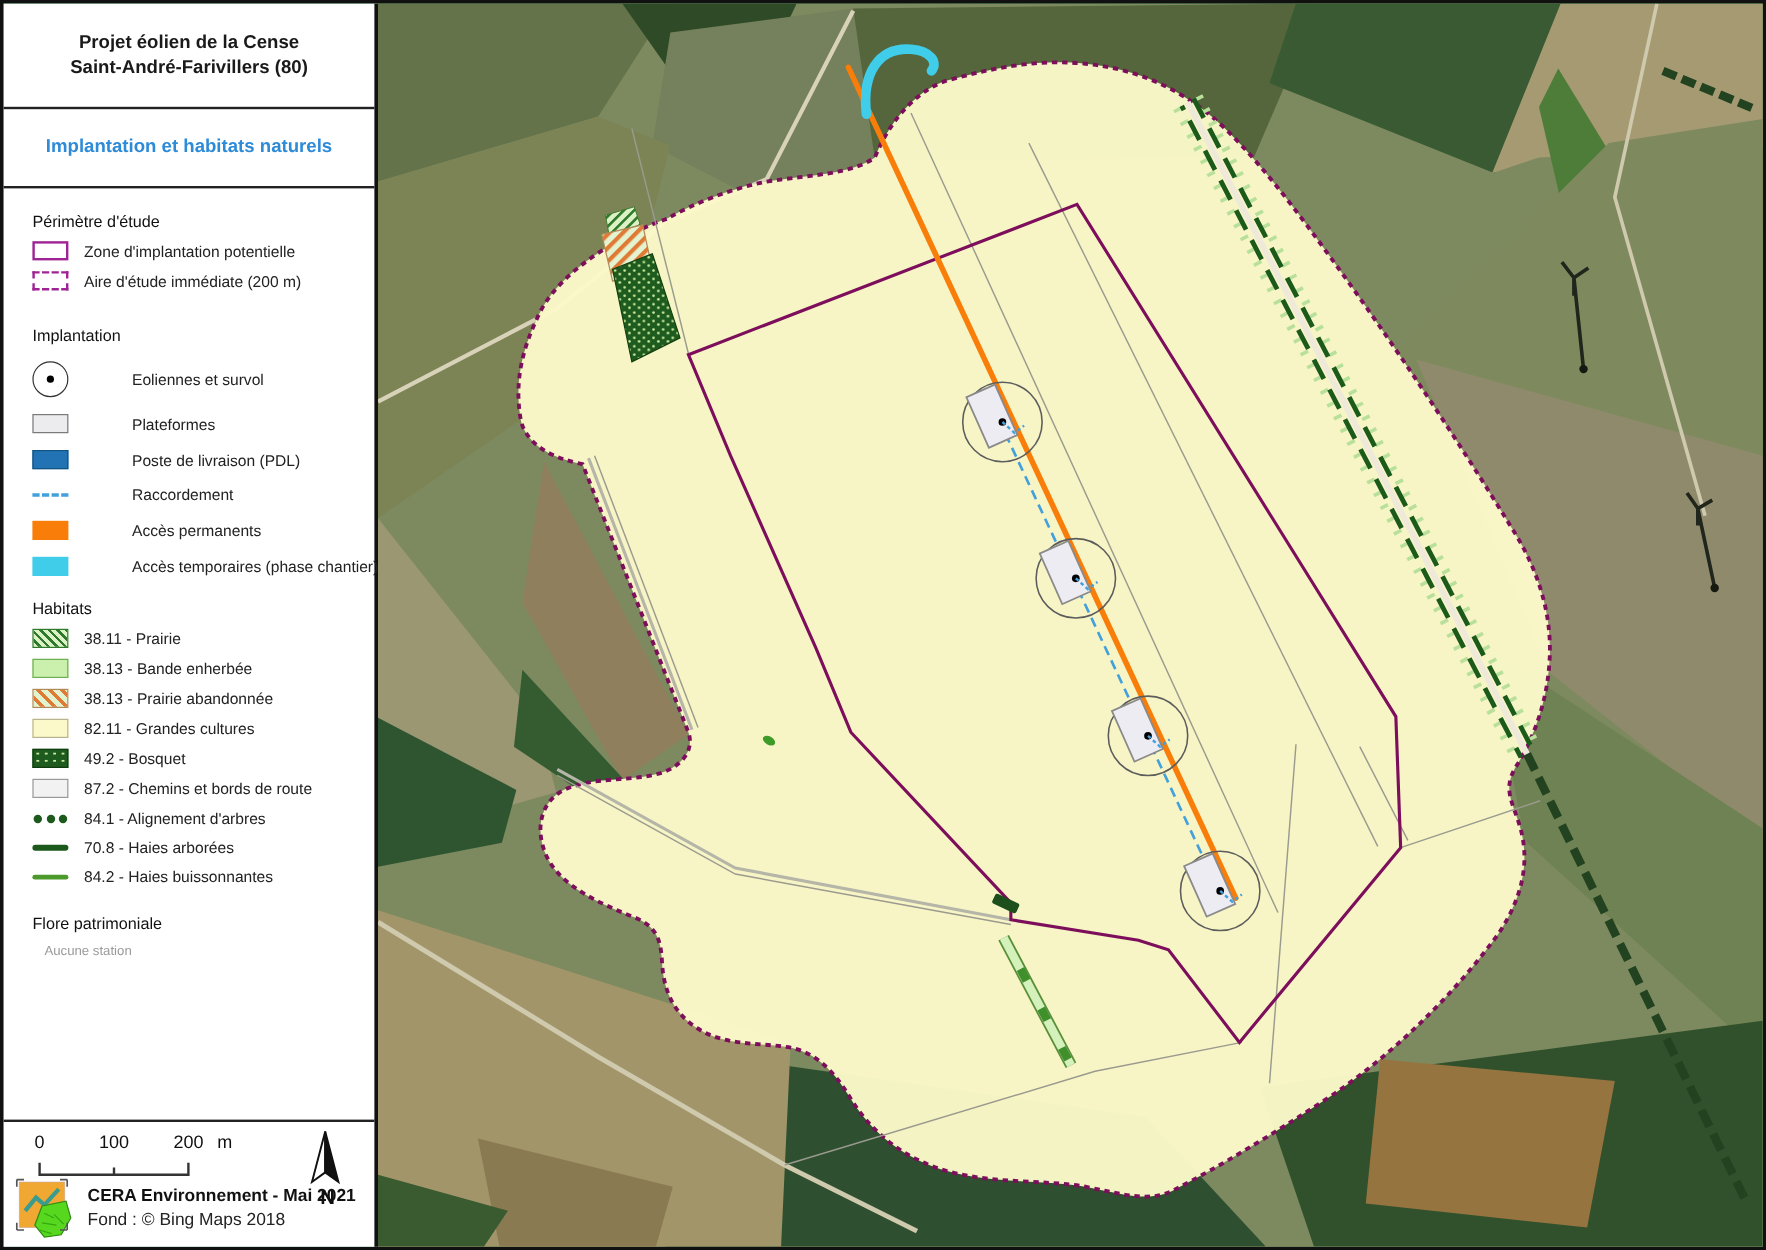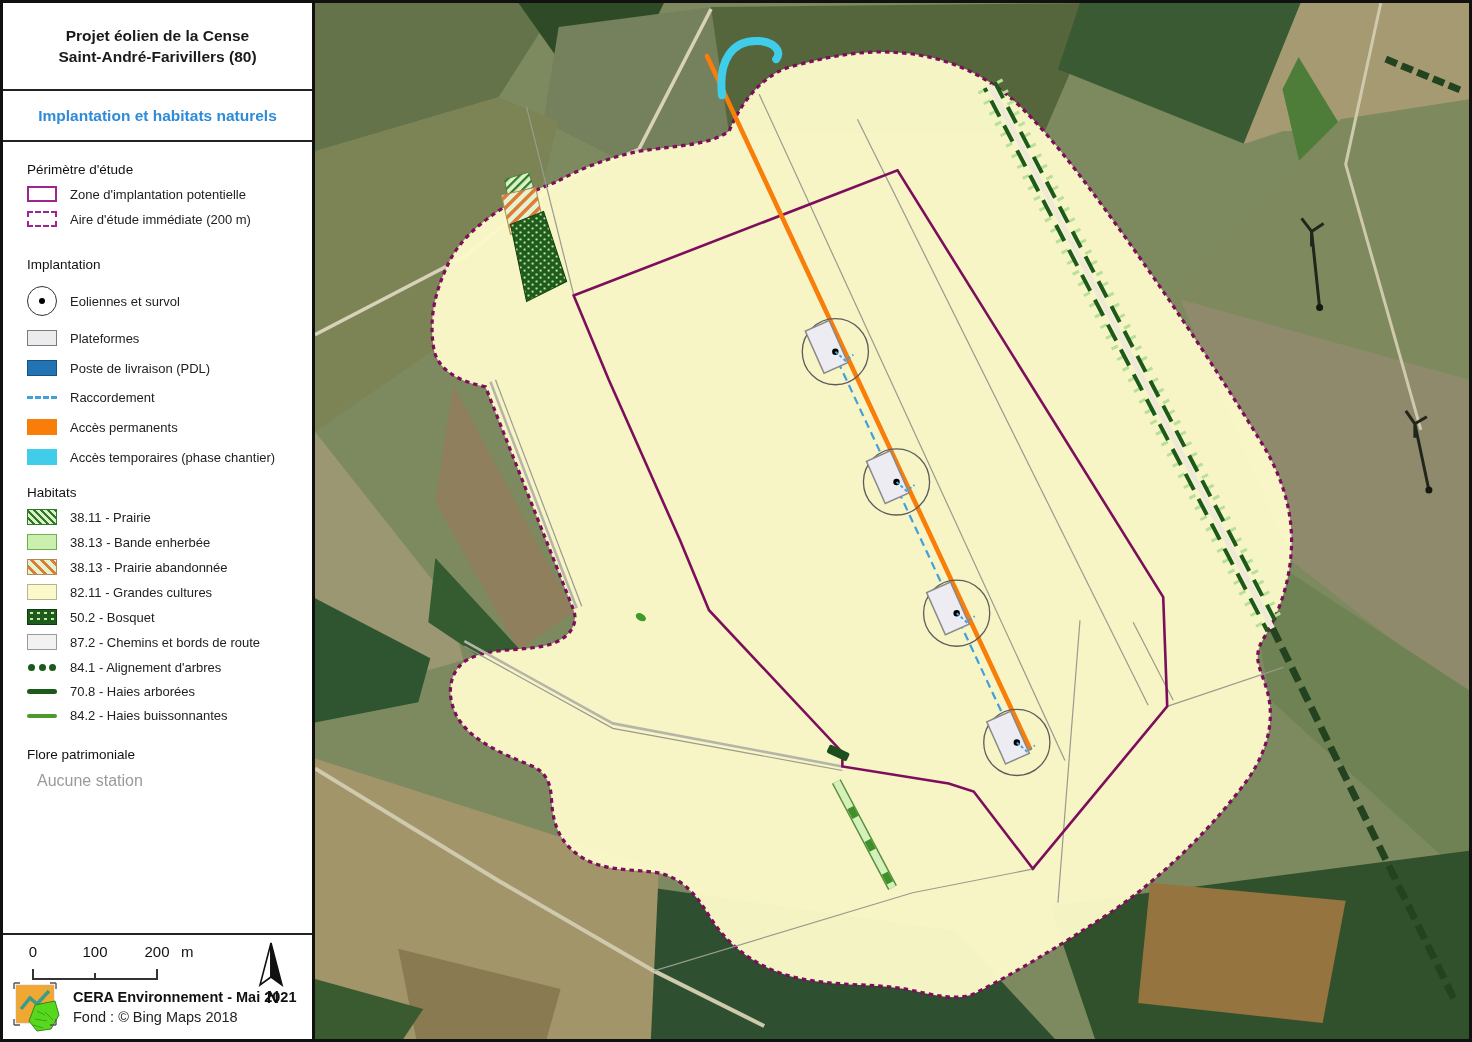--- a/index.html
+++ b/index.html
@@ -2,21 +2,21 @@
 <html style="--accent-blue: #2E8BD8; --perimeter-purple: #9E2494; --zip-map-purple: #7D0E5B; --pdl-blue: #2173B4; --raccordement-blue: #42A0DC; --acces-permanent-orange: #F87D09; --acces-temporaire-cyan: #3FCDE9; --grandes-cultures-yellow: #FBF9C9; --bosquet-green: #1E5B1E; --haie-arboree-green: #1C5A1C; --haie-buissonnante-green: #4C9A2B;"><head>
 <meta charset="utf-8">
 <style>
   * { margin:0; padding:0; box-sizing:border-box; }
   html,body { width:1472px; height:1042px; background:#fff; font-family:"Liberation Sans","DejaVu Sans",sans-serif; }
   #page { position:relative; width:1472px; height:1042px; border:3px solid #111; display:flex; background:#15803d; }
   
   #sidebar { position:relative; width:312px; height:100%; background:#fff; border-right:3px solid #111; flex:0 0 312px; }
   .box-title { height:88px; border-bottom:2px solid #222; display:flex; flex-direction:column; justify-content:center; align-items:center; gap:3px; }
   .box-title div { font-size:15.5px; font-weight:bold; color:#1a1a1a; }
-  .box-subtitle { height:51px; border-bottom:2px solid #222; display:flex; justify-content:center; align-items:center; }
+  .box-subtitle { height:66px; border-bottom:2px solid #222; display:flex; justify-content:center; align-items:center; }
   .box-subtitle div { font-size:15.5px; font-weight:bold; color:var(--accent-blue); }
   #legend { padding:20px 10px 0 24px; }
   .lg-head { font-size:13.5px; font-weight:normal; color:#111; }
   .lg-row { display:flex; align-items:center; margin-top:9px; }
   .lg-row .lbl { font-size:13px; color:#222; margin-left:13px; white-space:nowrap;text-align:center; }
   .sw { width:30px; height:16px; flex:0 0 30px; }
   .sw-zip { background:#fff; border:2.5px solid var(--perimeter-purple); }
   .sw-aei { background:#fff; border:2.5px dashed var(--perimeter-purple); }
   .sw-turb { width:30px; height:30px; flex:0 0 30px; border:1.5px solid #333; border-radius:50%; background:#fff; position:relative; }
   .sw-turb::after { content:""; position:absolute; left:50%; top:50%; width:6px; height:6px; margin:-3px 0 0 -3px; background:#000; border-radius:50%; }
@@ -29,22 +29,22 @@
   .sw-bande { background:#CBEFAD; border:1.5px solid #6fae54; }
   .sw-aband { background:repeating-linear-gradient(45deg,#e2f3cf 0 4px,#e07b36 4px 7px); border:1.5px solid #b08a57; }
   .sw-cult { background:var(--grandes-cultures-yellow); border:1px solid #b9b290; }
   .sw-bosq { background:var(--bosquet-green); border:1.5px solid #0e3c0e;
              background-image:radial-gradient(#cdeba0 1.2px,transparent 1.3px); background-size:7px 6px; }
   .sw-chem { background:#F2F2F2; border:1.5px solid #9a9a9a; }
   .sw-align { display:flex; align-items:center; justify-content:space-between; padding:0 1px; border:0; }
   .sw-align i { width:7px; height:7px; border-radius:50%; background:var(--haie-arboree-green); }
   .sw-haiea { border:0; height:5px; background:var(--haie-arboree-green); border-radius:3px; }
   .sw-haieb { border:0; height:4px; background:var(--haie-buissonnante-green); border-radius:3px; }
-  .implantation .lg-row { margin-top:14px; }
-  .flore-note { font-size:16px; color:#9a9a9a; margin:10px 0 0 10px; }
+  .implantation .lg-row { margin-top:14px;gap:40px; }
+  .flore-note { font-size:11px; color:#9a9a9a; margin:10px 0 0 10px; }
   #sb-footer { position:absolute; left:0; right:0; bottom:0; height:106px; border-top:2px solid #222; }
   #scalebar { position:absolute; left:12px; top:6px; }
   #north { position:absolute; right:18px; top:4px; text-align:center; }
   #credits { position:absolute; left:8px; bottom:6px; display:flex; align-items:center; }
   #credit-text { margin-left:10px; }
   #credit-text .l1 { font-size:14.5px; font-weight:bold; color:#111; }
   #credit-text .l2 { font-size:14.5px; color:#222; margin-top:4px; }
   
   #map { position:relative; flex:1 1 auto; height:100%; overflow:hidden; background:#7d8a5f; }
   #map svg { display:block; width:100%; height:100%; }
@@ -125,21 +125,21 @@
       <div class="lg-row">
         <span class="sw sw-aband"></span>
         <span class="lbl">38.13 - Prairie abandonnée</span>
       </div>
       <div class="lg-row">
         <span class="sw sw-cult"></span>
         <span class="lbl">82.11 - Grandes cultures</span>
       </div>
       <div class="lg-row">
         <span class="sw sw-bosq"></span>
-        <span class="lbl">50.2 - Bosquet</span>
+        <span class="lbl">49.2 - Bosquet</span>
       </div>
       <div class="lg-row">
         <span class="sw sw-chem"></span>
         <span class="lbl">87.2 - Chemins et bords de route</span>
       </div>
       <div class="lg-row">
         <span class="sw sw-align">
             <i></i>
             <i></i>
             <i></i>

